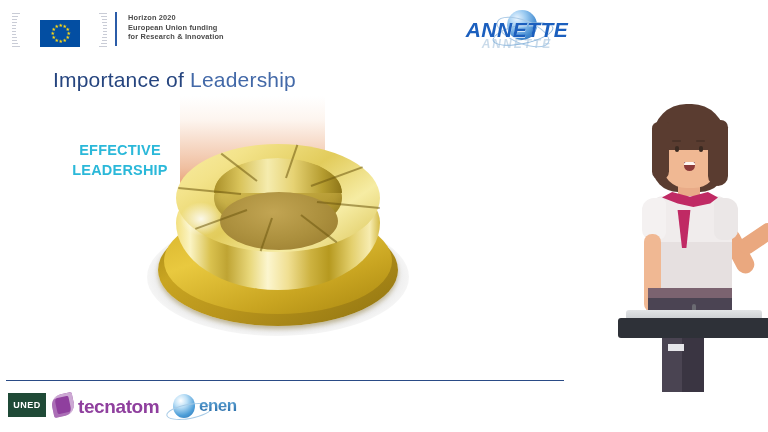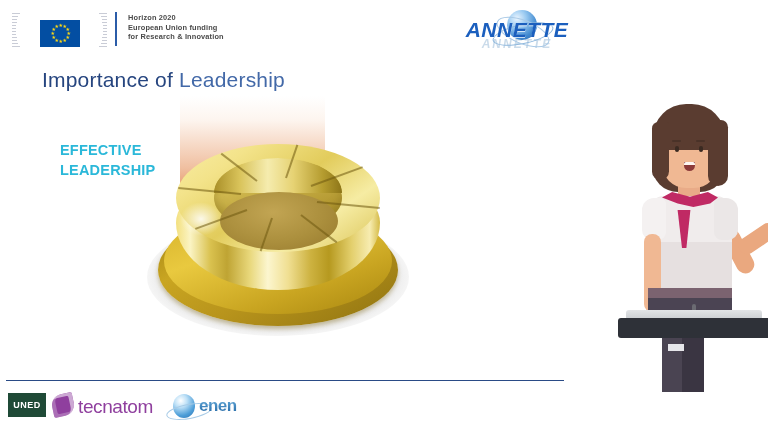--- a/index.html
+++ b/index.html
@@ -35,21 +35,21 @@
     background:radial-gradient(circle at 33% 28%, #e8f4ff 0%, #8fc4ef 32%, #2f7ecb 68%, #1a56a0 100%);
     opacity:.92;}
   .annette-ring{position:absolute;left:30px;top:18px;width:60px;height:18px;border:1px solid #8fb8dd;
     border-radius:50%;transform:rotate(-12deg);}
   .annette-ring2{position:absolute;left:33px;top:14px;width:54px;height:22px;border:1px solid #a9c9e6;
     border-radius:50%;transform:rotate(22deg);}
   .annette-sub{position:absolute;left:0;top:31px;width:110px;text-align:center;
     font-size:12px;font-weight:bold;font-style:italic;color:#b9cfe3;letter-spacing:2px;opacity:.75;}
 
   
-  .slide-title{position:absolute;left:42px;top:68px;font-size:21px;color:#2d4f8e;letter-spacing:.2px;}
+  .slide-title{position:absolute;left:53px;top:68px;font-size:21px;color:#2d4f8e;letter-spacing:.2px;}
   .slide-title .strong{color:#26457f;}
   .slide-title .light{color:#4369a8;}
 
   
   .graphic{position:absolute;left:140px;top:96px;width:270px;height:240px;}
   .grad-panel{position:absolute;left:40px;top:0px;width:145px;height:150px;
     background:linear-gradient(to bottom,#ffffff 0%,#fdf5ef 16%,#f0bfa0 48%,#d96a2c 82%,#c85a1c 100%);}
   .disc-shadow{position:absolute;left:7px;top:122px;width:262px;height:118px;border-radius:50%;
     background:radial-gradient(ellipse at 50% 50%, rgba(150,150,150,.40) 0%, rgba(170,170,170,.28) 60%, rgba(200,200,200,0) 78%);}
   .base-disc{position:absolute;left:18px;top:118px;width:240px;height:112px;border-radius:50%;
@@ -74,21 +74,21 @@
     -webkit-mask-image:linear-gradient(to bottom, #000 0 52%, transparent 52%);
     mask-image:linear-gradient(to bottom, #000 0 52%, transparent 52%);}
   .ring-floor{position:absolute;left:44px;top:48px;width:118px;height:58px;border-radius:50%;
     background:radial-gradient(ellipse at 45% 35%, #c2a553 0%, #ab8f3d 55%, #96792d 100%);}
   .seg-cut{position:absolute;width:2px;background:rgba(110,88,14,.55);transform-origin:50% 0%;}
 
   .gloss{position:absolute;left:4px;top:58px;width:42px;height:34px;border-radius:50%;
     background:radial-gradient(ellipse at 50% 50%, rgba(255,255,255,.85) 0%, rgba(255,255,255,0) 70%);}
 
   
-  .label-left{position:absolute;left:60px;top:140px;width:120px;
+  .label-left{position:absolute;left:60px;top:140px;width:120px;text-align:center;
     color:#2bb8d9;font-weight:bold;font-size:14.5px;line-height:20px;letter-spacing:.2px;}
   .label-right{position:absolute;left:374px;top:148px;color:#d9601f;font-weight:bold;
     font-size:14.5px;letter-spacing:.2px;}
 
   
   .presenter{position:absolute;left:600px;top:92px;width:168px;height:300px;}
   .hair-back{position:absolute;left:52px;top:14px;width:74px;height:86px;border-radius:37px 37px 26px 26px;background:#5a3c30;}
   .neck{position:absolute;left:78px;top:82px;width:22px;height:28px;background:#e9ab88;border-radius:3px;}
   .face{position:absolute;left:62px;top:26px;width:56px;height:70px;border-radius:27px 27px 24px 24px;background:#f0b893;}
   .hair-top{position:absolute;left:53px;top:12px;width:72px;height:46px;border-radius:36px 36px 14px 14px;background:#5a3c30;}
@@ -135,21 +135,21 @@
   .footer-logos{position:absolute;left:6px;top:390px;height:32px;}
 
   .uned{position:absolute;left:2px;top:3px;width:38px;height:24px;background:#1f4a37;
     display:flex;align-items:center;justify-content:center;}
   .uned span{color:#ffffff;font-size:9px;font-weight:bold;letter-spacing:.5px;}
 
   .tecnatom{position:absolute;left:46px;top:0px;height:30px;}
   .tec-mark{position:absolute;left:0;top:4px;width:22px;height:22px;border-radius:50% 8% 50% 8%;
     background:#8f3f9e;transform:rotate(-12deg);
     box-shadow:inset -4px 3px 0 rgba(255,255,255,.55), inset 4px -3px 0 rgba(255,255,255,.25);}
-  .tec-word{position:absolute;left:26px;top:6px;font-size:19px;color:#8f3f9e;letter-spacing:-.4px;font-weight:400;}
+  .tec-word{position:absolute;left:26px;top:6px;font-size:19px;color:#8f3f9e;letter-spacing:-.4px;font-weight:700;}
 
   .enen{position:absolute;left:163px;top:0px;height:30px;}
   .enen-sphere{position:absolute;left:4px;top:4px;width:22px;height:24px;border-radius:50%;
     background:radial-gradient(circle at 35% 28%, #ffffff 0%, #bfe1f7 28%, #4d9ed8 66%, #2a6fae 100%);}
   .enen-ring{position:absolute;left:-3px;top:14px;width:44px;height:13px;border:1px solid #a8cbe6;
     border-radius:50%;transform:rotate(-10deg);}
   .enen-word{position:absolute;left:30px;top:6px;font-size:17px;font-weight:bold;letter-spacing:-.5px;
     background:linear-gradient(to bottom,#6fb5e2,#1c5f9e);-webkit-background-clip:text;background-clip:text;color:transparent;}
 </style>
 </head>

